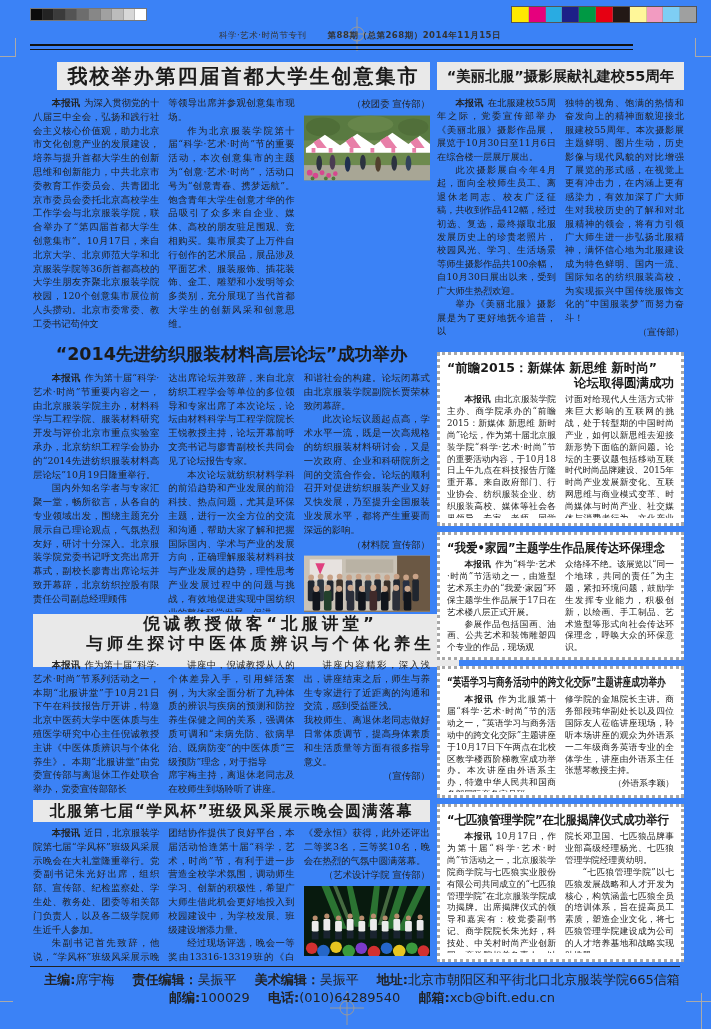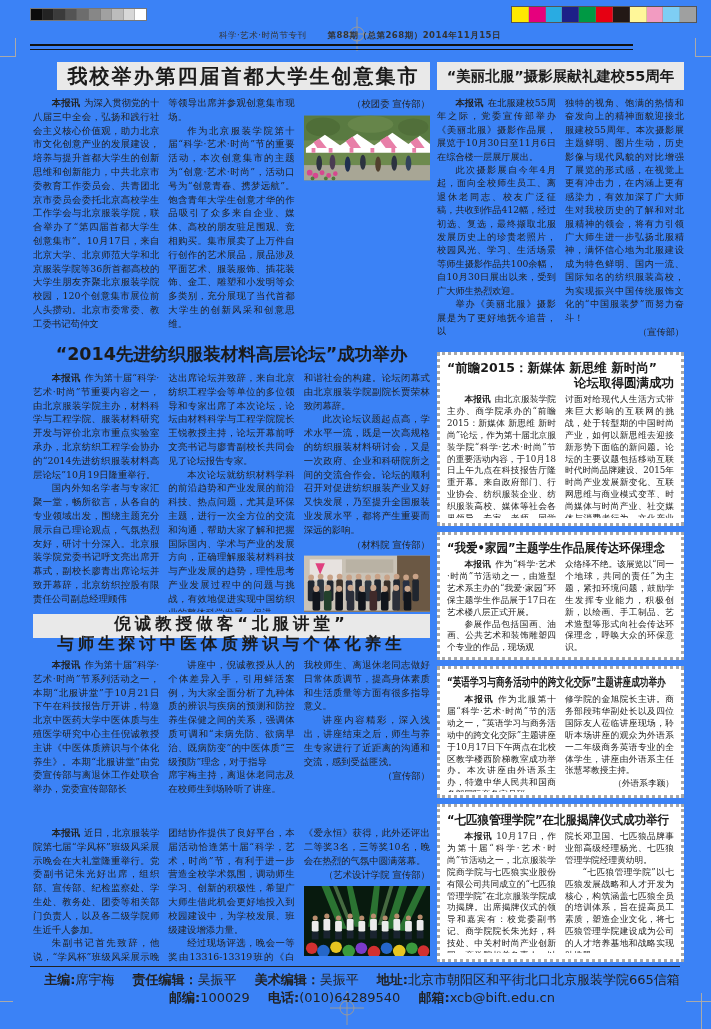--- a/index.html
+++ b/index.html
@@ -272,36 +272,36 @@
         <p class="p"><b class="lead">本报讯</b><span>由北京服装学院主办、商学院承办的“前瞻2015：新媒体 新思维 新时尚”论坛，作为第十届北京服装学院“科学·艺术·时尚”节的重要活动内容，于10月18日上午九点在科技报告厅隆重开幕。来自政府部门、行业协会、纺织服装企业、纺织服装高校、媒体等社会各界领导、专家、老师、同学等近100人参加了此论坛。</span></p>
 
       </div>
       <div class="col">
         <p class="p cont">讨面对给现代人生活方式带来巨大影响的互联网的挑战，处于转型期的中国时尚产业，如何以新思维去迎接新形势下面临的新问题。论坛的主要议题包括移动互联时代时尚品牌建设、2015年时尚产业发展新变化、互联网思维与商业模式变革、时尚媒体与时尚产业、社交媒体与消费者行为、文化产业与时尚变迁、时尚与资本、纺织服装产业的“新常态”等。</p>
 
       </div>
     </div>
   </div>
 
-  <div class="headbar" style="left:33px;top:614px;width:397px;height:24px;font-size:16.5px;line-height:20px;letter-spacing:4px;">
+  <div class="headbar" style="left:33px;top:614px;width:397px;height:53px;font-size:16.5px;line-height:20px;letter-spacing:4px;padding-left:29px;">
     <div>倪诚教授做客“北服讲堂”</div>
     <div>与师生探讨中医体质辨识与个体化养生</div>
   </div>
   <div class="body left-body" style="left:33px;top:658px;width:397px;height:138px;">
     <div class="cols">
       <div class="col">
         <p class="p"><b class="lead">本报讯</b><span>作为第十届“科学·艺术·时尚”节系列活动之一，本期“北服讲堂”于10月21日下午在科技报告厅开讲，特邀北京中医药大学中医体质与生殖医学研究中心主任倪诚教授主讲《中医体质辨识与个体化养生》。本期“北服讲堂”由党委宣传部与离退休工作处联合举办，党委宣传部部长</span></p>
       </div>
       <div class="col">
         <p class="p">讲座中，倪诚教授从人的个体差异入手，引用鲜活案例，为大家全面分析了九种体质的辨识与疾病的预测和防控养生保健之间的关系，强调体质可调和“未病先防、欲病早治、既病防变”的中医体质“三级预防”理念，对于指导</p>
         <p class="p cont">席宇梅主持，离退休老同志及在校师生到场聆听了讲座。</p>
       </div>
       <div class="col">
+        <p class="p">讲座内容精彩，深入浅出，讲座结束之后，师生与养生专家进行了近距离的沟通和交流，感到受益匪浅。</p>
         <p class="p cont">我校师生、离退休老同志做好日常体质调节，提高身体素质和生活质量等方面有很多指导意义。</p>
-        <p class="p">讲座内容精彩，深入浅出，讲座结束之后，师生与养生专家进行了近距离的沟通和交流，感到受益匪浅。</p>
         <p class="sign">（宣传部）</p>
       </div>
     </div>
   </div>
 
   <div class="rbox" style="top:532px;height:128px;">
     <p class="btitle center"><span class="squeeze" style="transform:scaleX(.92);">“我爱•家园”主题学生作品展传达环保理念</span></p>
     <div class="bbody cols" style="height:92px;">
       <div class="col">
         <p class="p"><b class="lead">本报讯</b><span>作为“科学·艺术·时尚”节活动之一，由造型艺术系主办的“我爱·家园”环保主题学生作品展于17日在艺术楼八层正式开展。</span></p>
@@ -334,20 +334,21 @@
         <p class="p"><b class="lead">本报讯</b><span>10月17日，作为第十届“科学·艺术·时尚”节活动之一，北京服装学院商学院与七匹狼实业股份有限公司共同成立的“七匹狼管理学院”在北京服装学院成功揭牌。出席揭牌仪式的领导和嘉宾有：校党委副书记、商学院院长朱光好，科技处、中关村时尚产业创新园、商学院相关负责人，以及七匹狼管理学院副</span></p>
       </div>
       <div class="col">
         <p class="p cont">院长邓卫国、七匹狼品牌事业部高级经理杨光、七匹狼管理学院经理黄幼明。</p>
         <p class="p">“七匹狼管理学院”以七匹狼发展战略和人才开发为核心，构筑涵盖七匹狼全员的培训体系，旨在提高员工素质，塑造企业文化，将七匹狼管理学院建设成为公司的人才培养基地和战略实现助推器。</p>
 
       </div>
     </div>
   </div>
 
+  <div class="headbar" style="left:33px;top:800px;width:397px;height:22px;font-size:15.5px;line-height:22px;letter-spacing:1.5px;">北服第七届“学风杯”班级风采展示晚会圆满落幕</div>
   <div class="body left-body" style="left:33px;top:826px;width:397px;height:139px;">
     <div class="cols">
       <div class="col">
         <p class="p"><b class="lead">本报讯</b><span>近日，北京服装学院第七届“学风杯”班级风采展示晚会在大礼堂隆重举行。党委副书记朱光好出席，组织部、宣传部、纪检监察处、学生处、教务处、团委等相关部门负责人，以及各二级学院师生近千人参加。</span></p>
         <p class="p">朱副书记首先致辞，他说，“学风杯”班级风采展示晚会为加强班级建设、师生</p>
       </div>
       <div class="col">
         <p class="p cont">团结协作提供了良好平台，本届活动恰逢第十届“科学，艺术，时尚”节，有利于进一步营造全校学术氛围，调动师生学习、创新的积极性，希望广大师生借此机会更好地投入到校园建设中，为学校发展、班级建设增添力量。</p>
         <p class="p">经过现场评选，晚会一等奖由13316-13319班的《白雪公主“2”》和14314和14315班的</p>
       </div>

